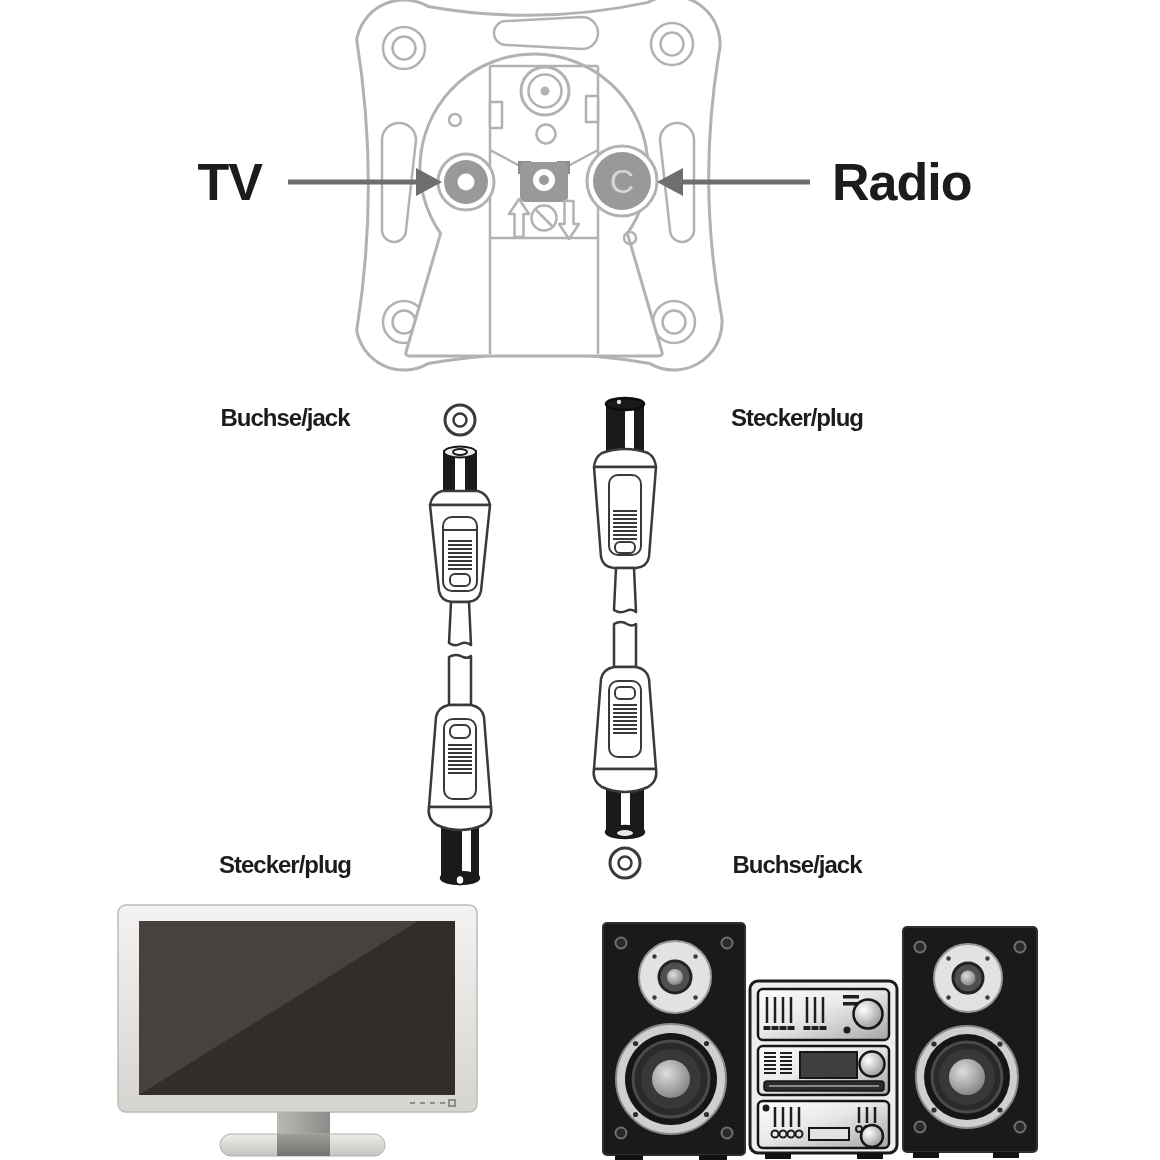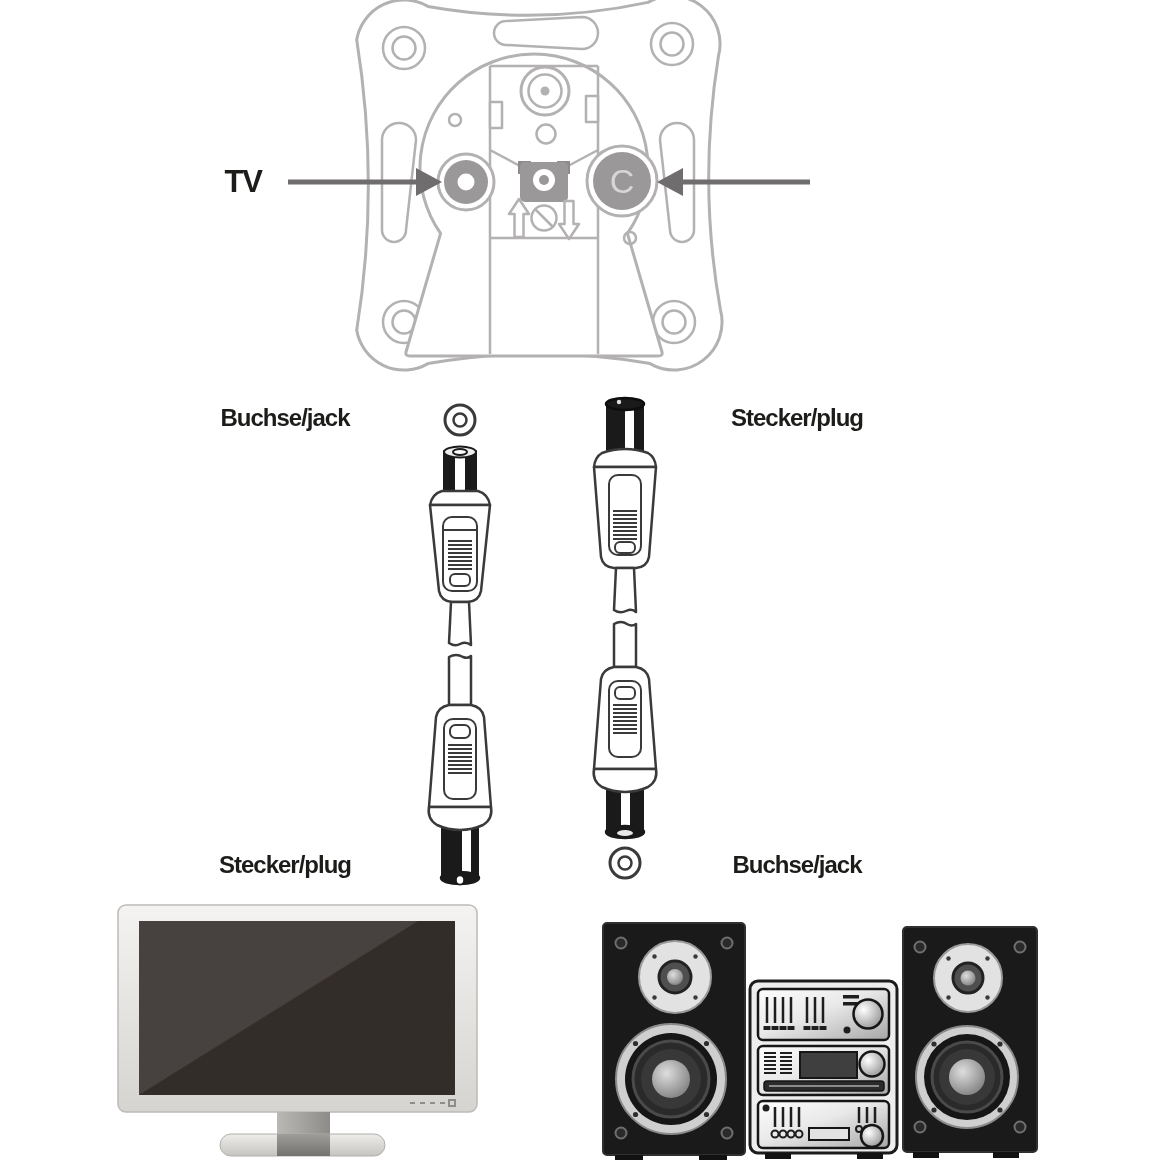--- a/index.html
+++ b/index.html
@@ -1,21 +1,21 @@
 <!DOCTYPE html>
 <html><head>
 <meta charset="utf-8">
 <style>
   html,body{margin:0;padding:0;background:#ffffff;}
   #canvas{position:relative;width:1160px;height:1160px;background:#ffffff;overflow:hidden;
           font-family:"Liberation Sans",sans-serif;}
   #art{position:absolute;left:0;top:0;}
   .lbl{position:absolute;color:#1c1c1a;font-weight:700;letter-spacing:-1px;
        font-family:"Liberation Sans",sans-serif;white-space:nowrap;}
-  .lbl-big{font-size:31px;line-height:44px;}
+  .lbl-big{font-size:52px;line-height:44px;}
   .lbl-mid{font-size:24px;line-height:44px;}
   #tv-label{left:150px;top:160px;width:112px;text-align:right;}
   #radio-label{left:832px;top:160px;width:200px;text-align:left;}
   #jack-top-label{left:160px;top:396px;width:250px;text-align:center;}
   #plug-top-label{left:672px;top:396px;width:250px;text-align:center;}
   #plug-bottom-label{left:160px;top:843px;width:250px;text-align:center;}
   #jack-bottom-label{left:672px;top:843px;width:250px;text-align:center;}
 </style>
 </head>
 <body>
@@ -326,18 +326,19 @@
         <circle cx="372" cy="162" r="43" fill="#161616"></circle>
         <circle cx="372" cy="162" r="35" fill="#2a2a2a" stroke="#4a4a4a" stroke-width="3"></circle>
         <circle cx="372" cy="162" r="28" fill="#383838"></circle>
         <circle cx="372" cy="162" r="18" fill="url(#domegrad)"></circle>
       </g>
     </g>
   </g>
 </svg>
 
 <div id="tv-label" class="lbl lbl-big">TV</div>
+<div id="radio-label" class="lbl lbl-big">Radio</div>
 <div id="jack-top-label" class="lbl lbl-mid">Buchse/jack</div>
 <div id="plug-top-label" class="lbl lbl-mid">Stecker/plug</div>
 <div id="plug-bottom-label" class="lbl lbl-mid">Stecker/plug</div>
 <div id="jack-bottom-label" class="lbl lbl-mid">Buchse/jack</div>
 
 </div>
 
 </body></html>

